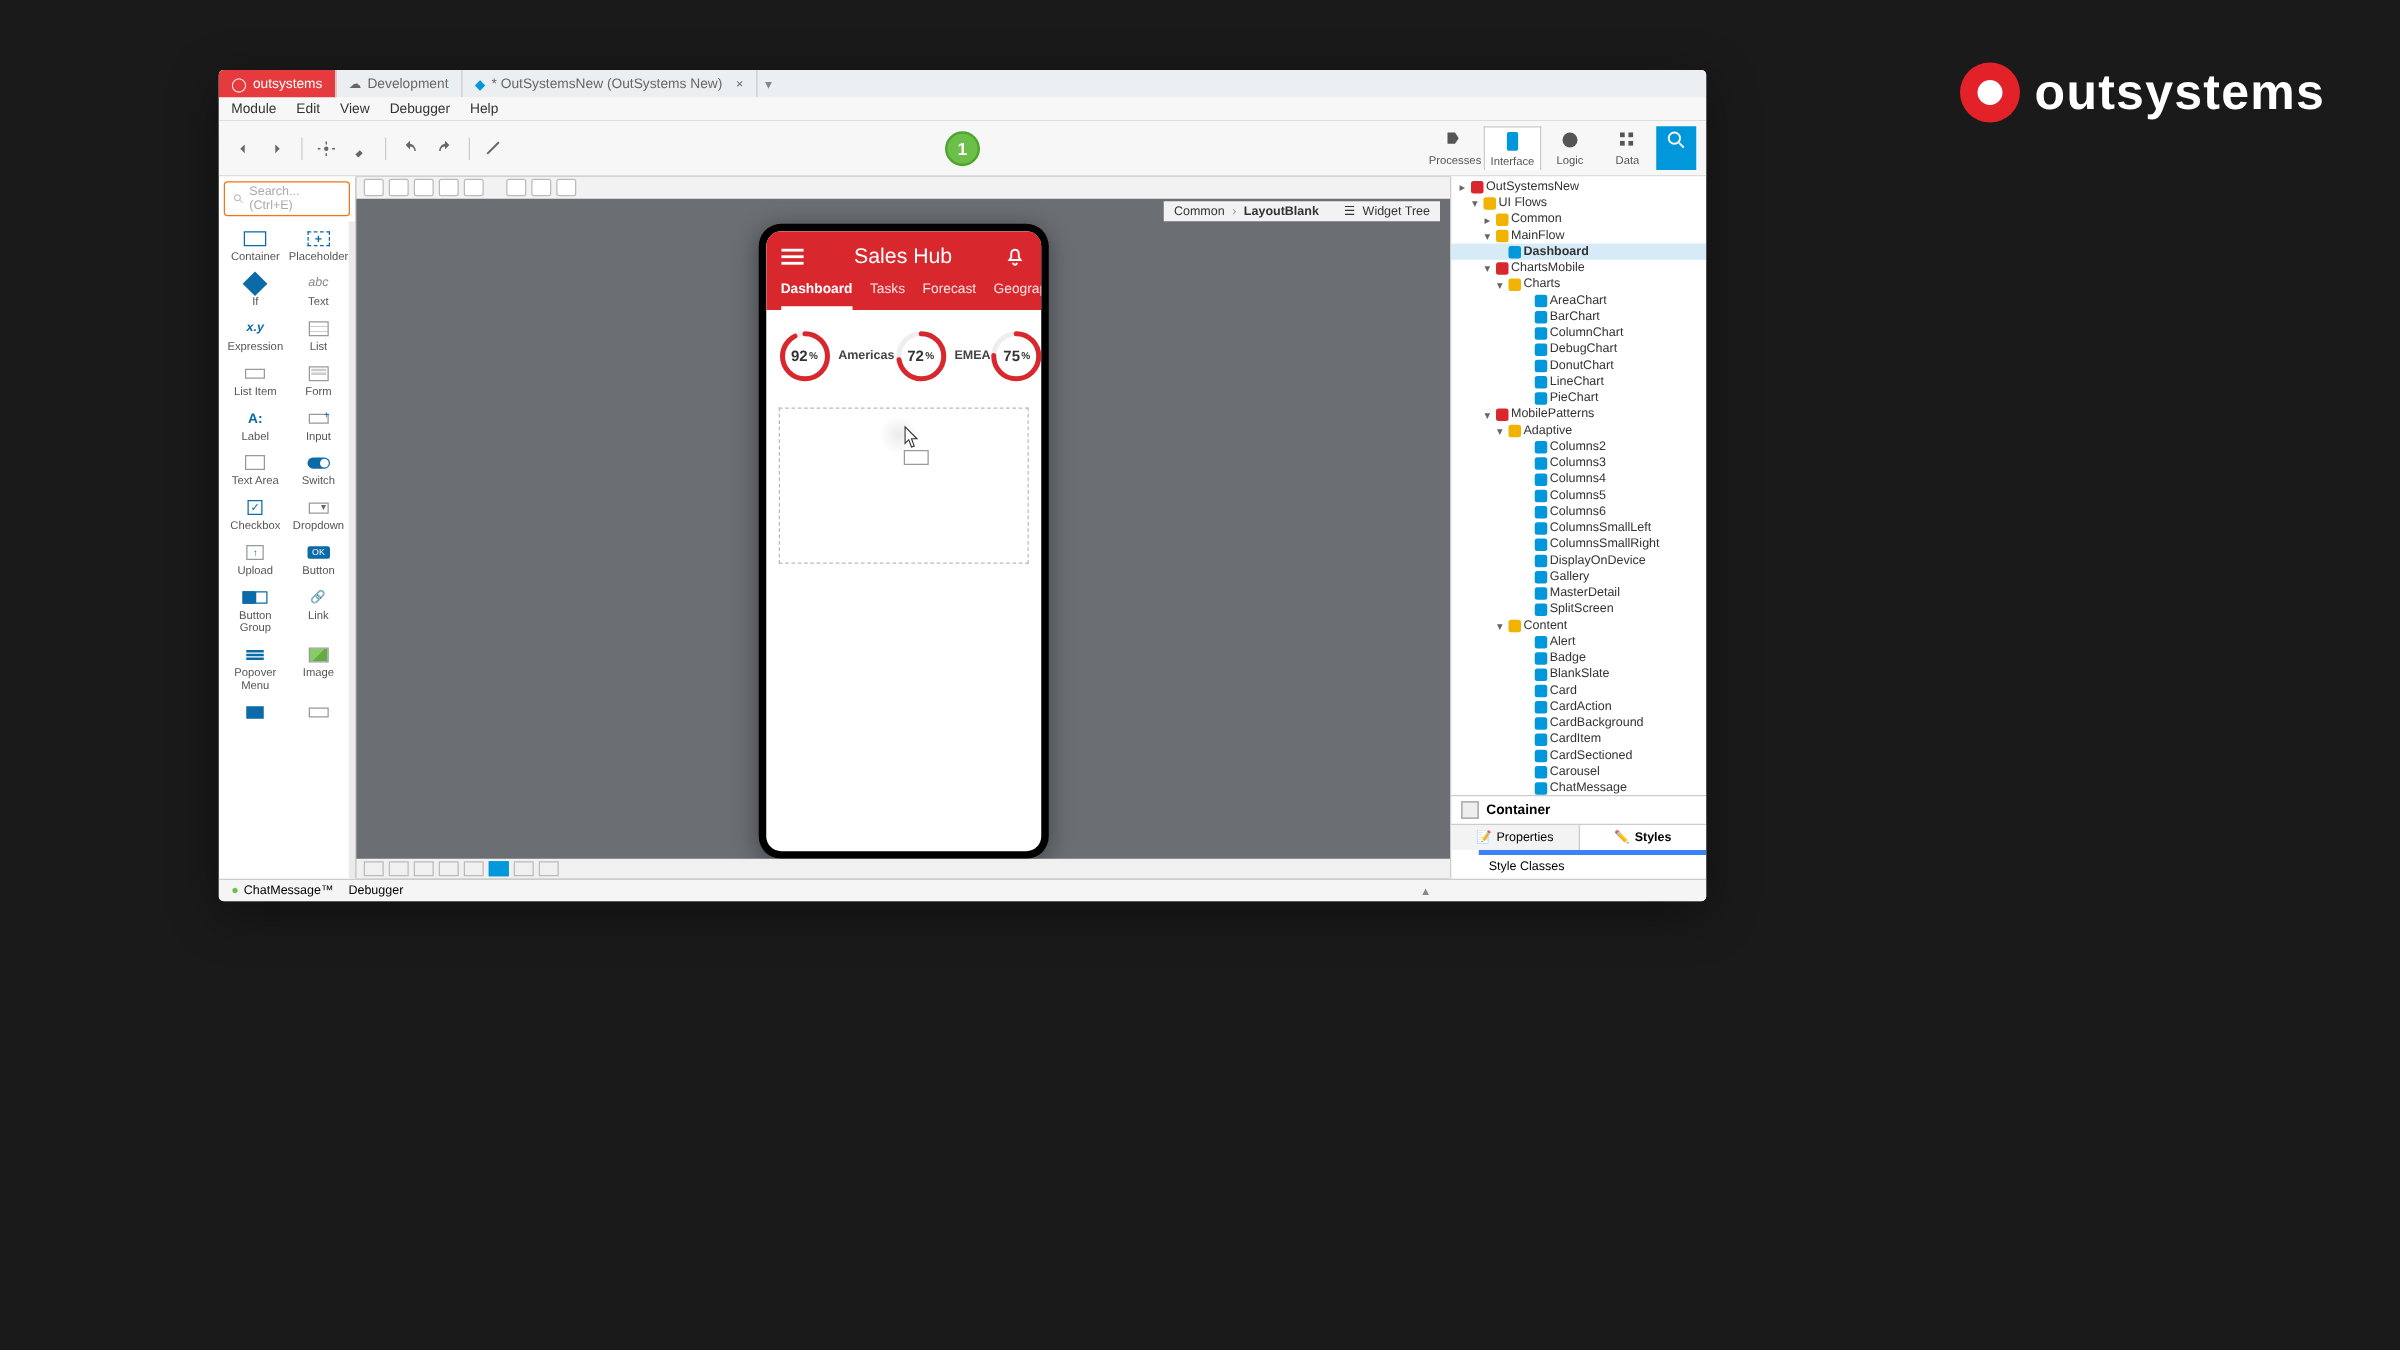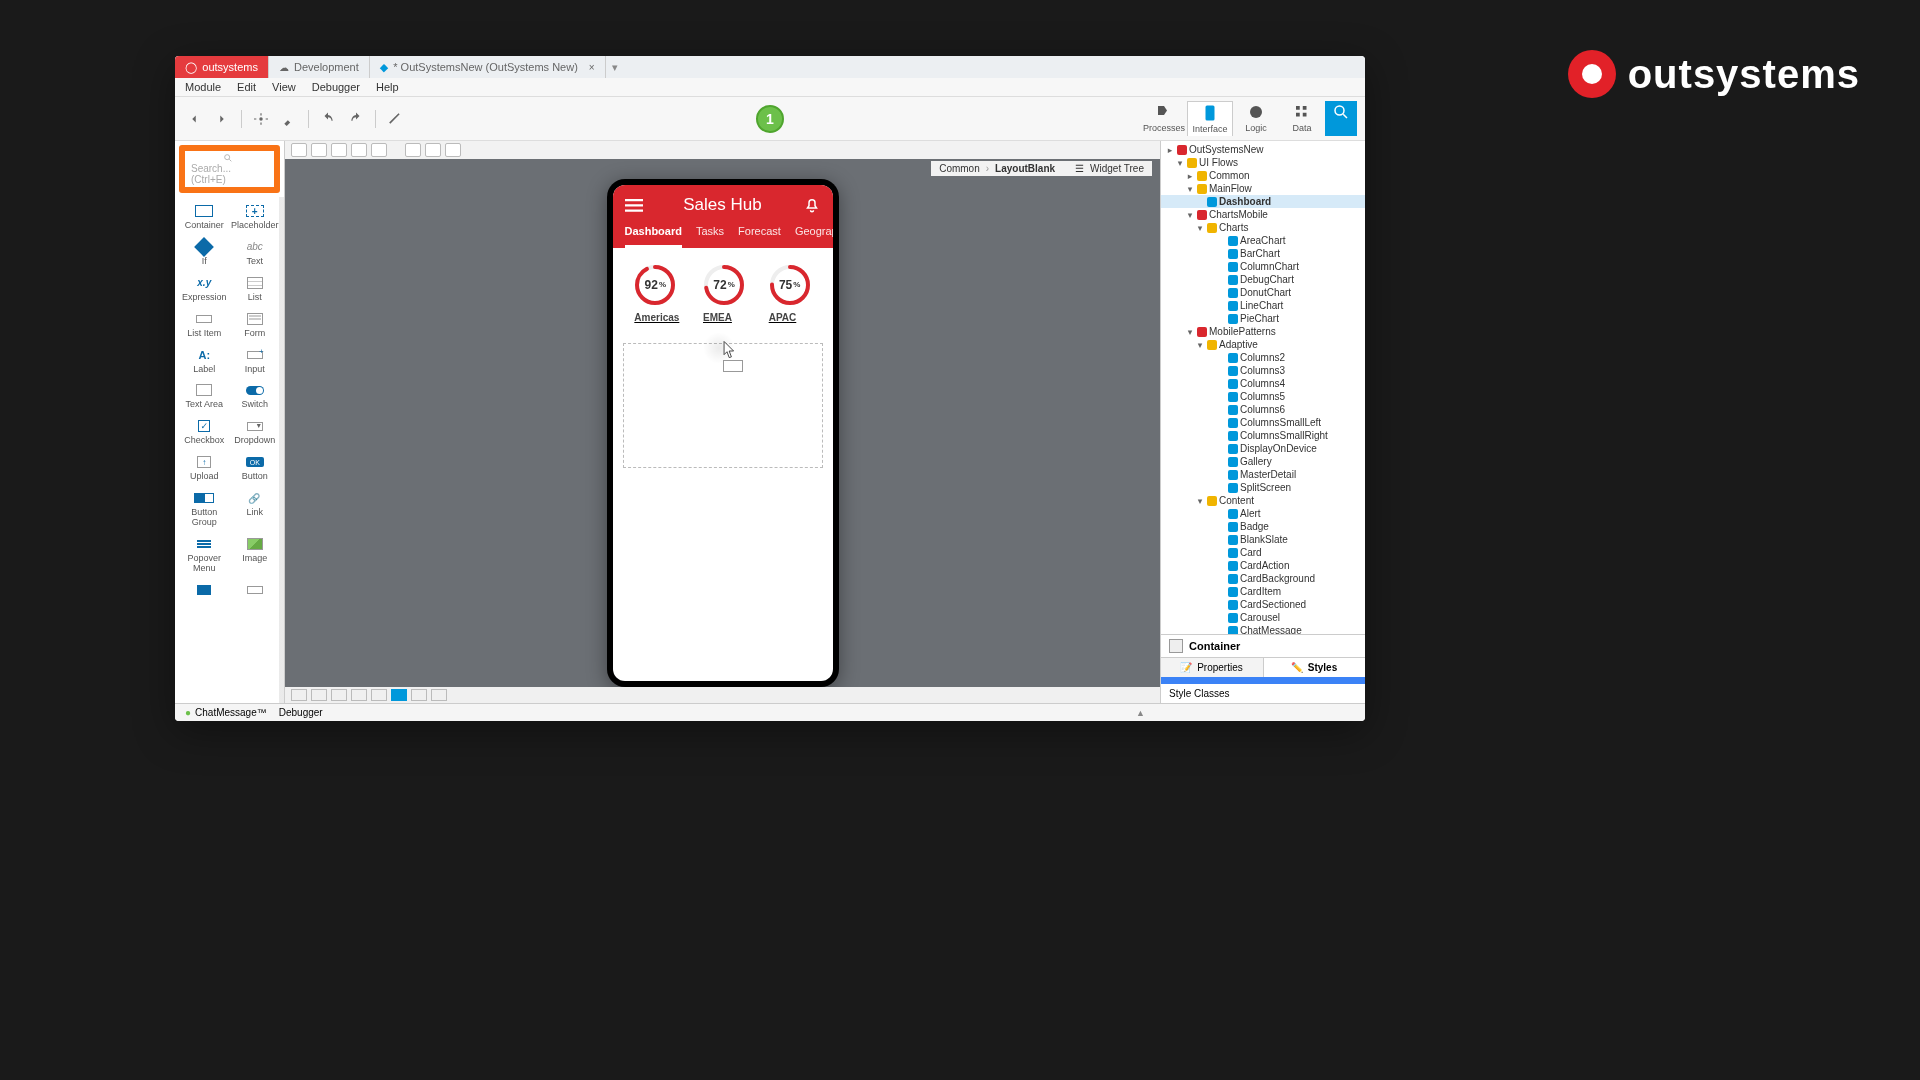--- a/index.html
+++ b/index.html
@@ -44,21 +44,21 @@
 .right-tool.active { background:#fff; border:1px solid #ccc; border-bottom:none; }
 .right-tool .ico { width:18px; height:18px; display:flex; align-items:center; justify-content:center; }
 .right-tool.search { background:#0098db; color:#fff; width:32px; }
 .right-tool.search .ico svg { fill:#fff; }
 
 
 .ide-body { flex:1; display:flex; overflow:hidden; }
 
 
 .left-panel { width:110px; border-right:1px solid #ccc; display:flex; flex-direction:column; }
-.search-box { margin:4px; display:flex; align-items:center; border:6px solid #f97316; border-radius:3px; padding:2px 6px; font-size:10px; color:#aaa;flex-direction:column; }
+.search-box { margin:4px; display:flex; align-items:center; border:1px solid #f97316; border-radius:3px; padding:2px 6px; font-size:10px; color:#aaa; }
 .search-box svg { width:10px; height:10px; margin-right:4px; }
 .widgets-grid { flex:1; overflow:hidden; display:grid; grid-template-columns:1fr 1fr; gap:0; padding:2px 4px; align-content:start; position:relative; }
 .widget-item { display:flex; flex-direction:column; align-items:center; gap:2px; padding:4px 0; cursor:grab; }
 .widget-item .wicon { width:20px; height:16px; display:flex; align-items:center; justify-content:center; }
 .widget-item .wlabel { font-size:9px; color:#555; text-align:center; line-height:1.1; }
 .widgets-grid::after { content:''; position:absolute; right:0; top:0; bottom:0; width:5px; background:linear-gradient(#ccc,#ccc); opacity:.4; }
 
 
 .canvas-area { flex:1; background:#6b6f74; position:relative; display:flex; flex-direction:column; }
 .mini-toolbar { background:#f2f2f2; height:20px; display:flex; align-items:center; gap:4px; padding:0 6px; }
@@ -73,21 +73,21 @@
 .phone-screen { width:100%; height:100%; background:#fff; border-radius:12px; overflow:hidden; display:flex; flex-direction:column; }
 .phone-header { background:#d9272e; color:#fff; padding:10px 12px 0; }
 .phone-titlebar { display:flex; align-items:center; justify-content:space-between; margin-bottom:10px; }
 .phone-title { font-size:17px; font-weight:500; }
 .ham, .bell { width:18px; height:18px; cursor:pointer; }
 .tabsrow { display:flex; gap:14px; font-size:11px; }
 .ptab { padding-bottom:8px; border-bottom:3px solid transparent; cursor:pointer; color:rgba(255,255,255,.88); }
 .ptab.active { border-bottom-color:#fff; color:#fff; font-weight:600; }
 .phone-body { flex:1; padding:16px 10px; position:relative; }
 .gauges { display:flex; justify-content:space-around; }
-.gauge { display:flex; flex-direction:column; align-items:flex-start; gap:6px;text-decoration:underline; }
+.gauge { display:flex; align-items:center; gap:6px; }
 .gcircle { position:relative; width:42px; height:42px; }
 .gcircle svg{ transform:rotate(-90deg); }
 .gval { position:absolute; inset:0; display:flex; align-items:center; justify-content:center; font-size:12px; font-weight:700; color:#333; }
 .gval small{ font-size:8px; margin-left:1px; }
 .glabel { font-size:10px; font-weight:600; color:#444; }
 .dropzone { margin:20px auto 0; width:200px; height:125px; border:1.5px dashed #bbb; }
 .drop-cursor { position:absolute; left:98px; top:92px; display:flex; flex-direction:column; align-items:center; }
 .radiate { width:32px; height:32px; border-radius:50%; background:radial-gradient(rgba(0,0,0,.08), transparent 70%); position:absolute; top:-8px; left:-8px;}
 .drop-cursor svg{ position:relative; z-index:1; }
 .drag-tag { position:relative; z-index:1; width:20px; height:12px; background:#fff; border:1px solid #999; margin-top:-2px; margin-left:12px; }
@@ -107,21 +107,21 @@
 .tree-row .tlabel { font-size:10px; color:#333; }
 .ind0{padding-left:4px}.ind1{padding-left:14px}.ind2{padding-left:24px}.ind3{padding-left:34px}.ind4{padding-left:55px}
 
 
 .prop-selected { display:flex; align-items:center; gap:6px; padding:4px 8px; border-top:1px solid #ccc; font-size:11px; font-weight:600; }
 .prop-selected .swatch{ width:14px; height:14px; background:#eee; border:1px solid #999; }
 .prop-tabs { display:flex; border-top:1px solid #ccc; }
 .prop-tab{ flex:1; text-align:center; padding:4px 0; font-size:10px; cursor:pointer; background:#f3f3f3; border-right:1px solid #ccc; display:flex; align-items:center; justify-content:center; gap:4px; }
 .prop-tab:last-child{border-right:none;}
 .prop-tab.active{ background:#fff; font-weight:600; }
-.style-classes { padding:4px 8px; font-size:10px; border-top:7px solid #3b82f6; }
+.style-classes { padding:4px 8px; font-size:10px; border-top:4px solid #3b82f6;margin-left:22px; }
 
 
 .status-bar { display:flex; align-items:center; gap:12px; padding:3px 10px; font-size:10px; background:#f5f5f5; border-top:1px solid #ccc; position:relative; }
 .status-bar .tc { display:flex; align-items:center; gap:4px; }
 .status-bar .chevron{ position:absolute; right:220px; font-size:9px; color:#888; cursor:pointer; }
 
 
 .ico-container{ width:18px; height:12px; border:1.5px solid #0b6aa8; }
 .ico-placeholder{ width:18px; height:12px; border:1.5px dashed #0b6aa8; position:relative; display:flex;align-items:center;justify-content:center;color:#0b6aa8;font-size:10px;font-weight:bold; }
 .ico-if{ width:14px; height:14px; background:#0b6aa8; transform:rotate(45deg); }

